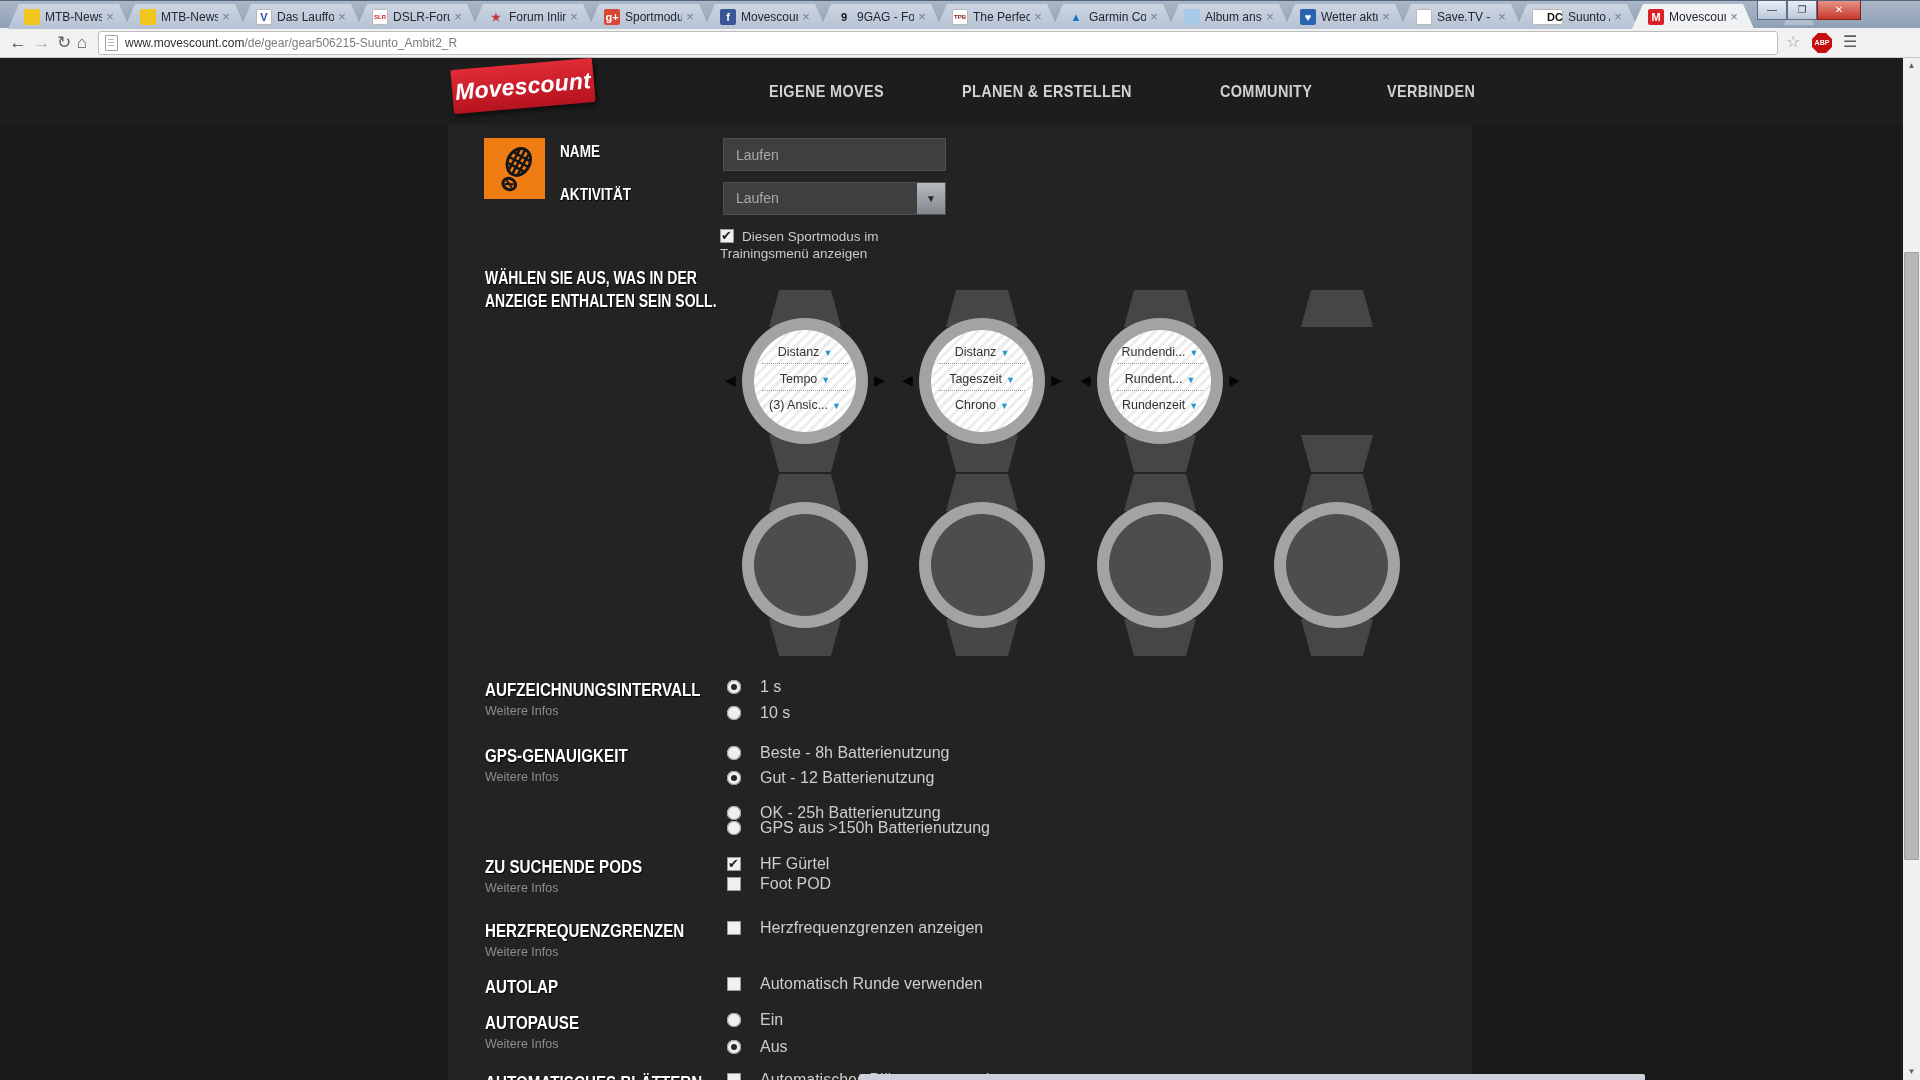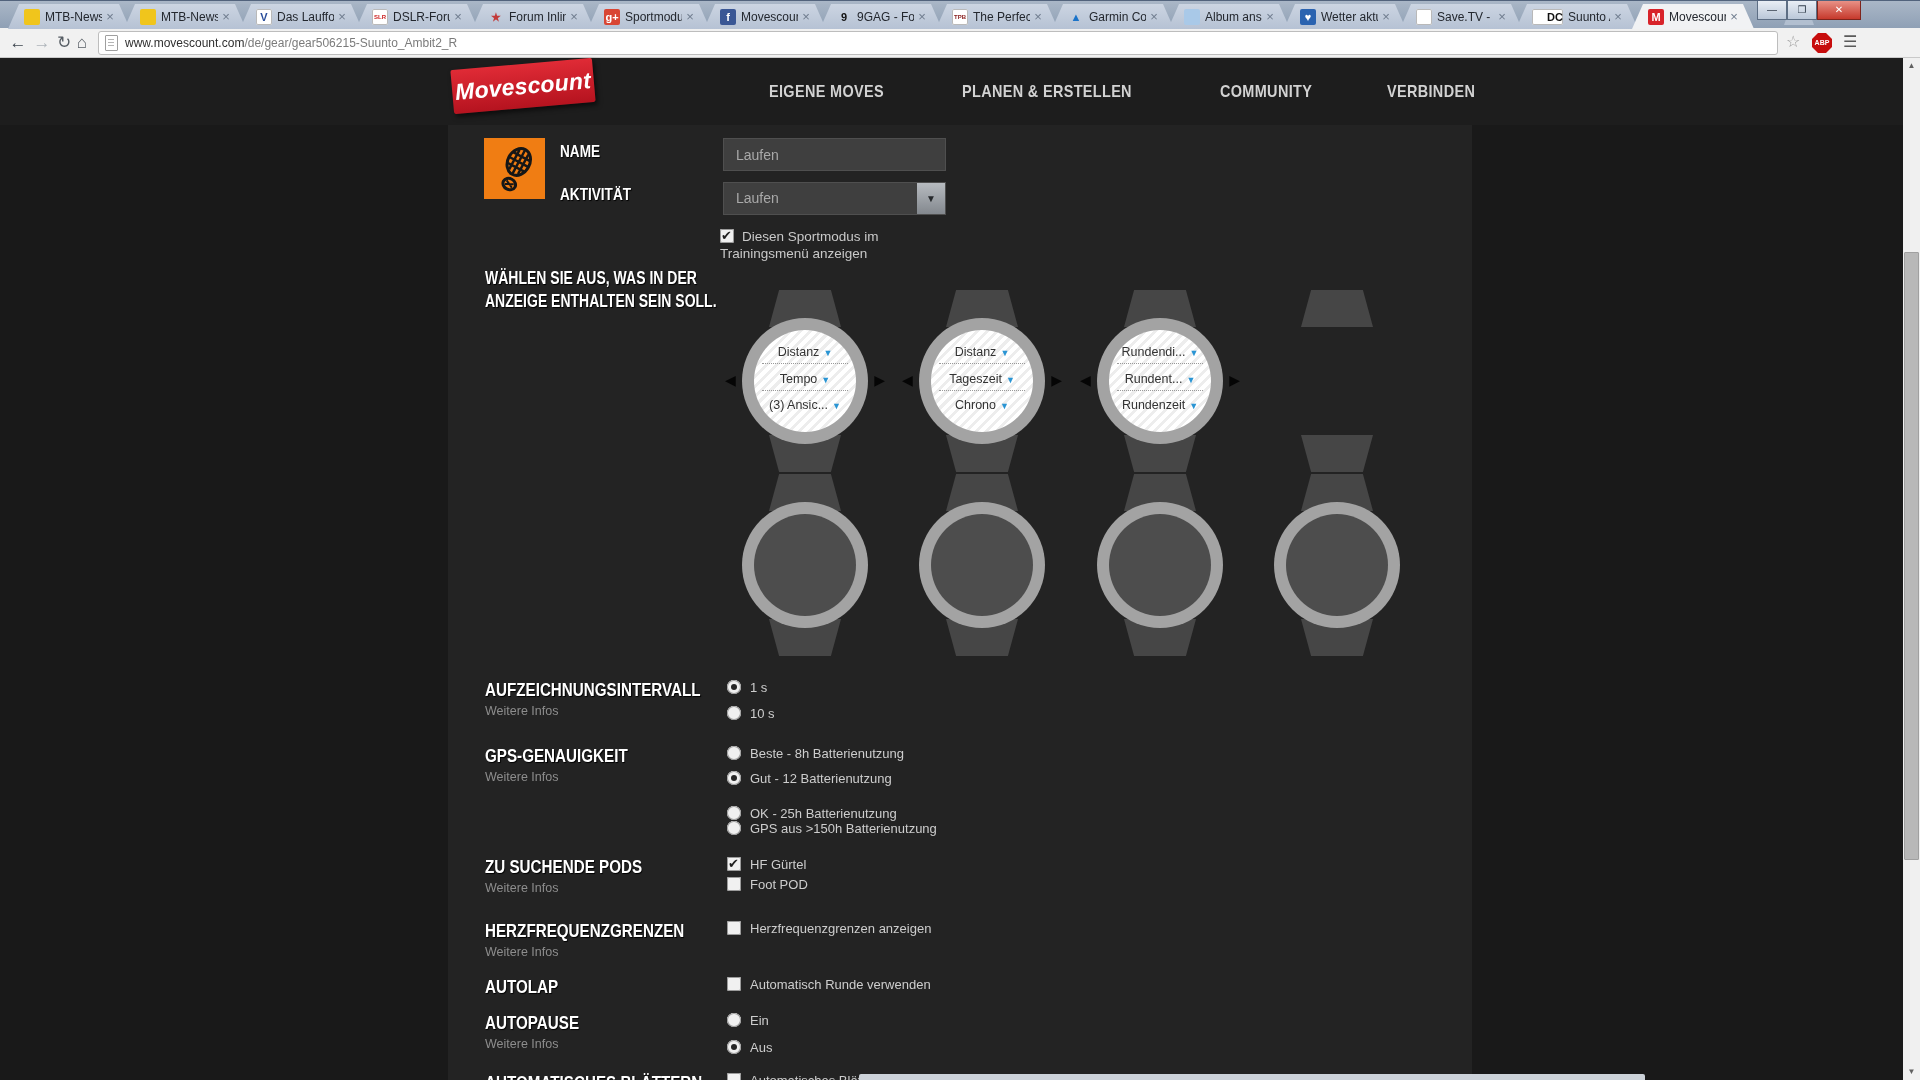--- a/index.html
+++ b/index.html
@@ -112,21 +112,21 @@
   .warrow.wl{left:0;}
   .warrow.wr{right:0;}
 
   
   #sections{position:absolute;left:485px;top:0;width:750px;}
   .section{position:absolute;left:0;width:750px;}
   .slabel{font-size:19px;}
   .sinfo{position:absolute;left:0;top:25px;font-size:12.5px;color:#8d8d8d;}
   .sopts{position:absolute;left:242px;top:-1px;}
   .opt{position:absolute;left:0;height:18px;display:flex;align-items:center;white-space:nowrap;}
-  .olabel{font-size:13px;color:#cdcdcd;margin-left:9px;}
+  .olabel{font-size:16px;color:#cdcdcd;margin-left:19px;}
 
   .bottombar{position:absolute;left:859px;top:1074px;width:786px;height:6px;background:#ccd2d9;border-radius:2px 2px 0 0;}
 </style>
 </head>
 <body>
 
 <div class="screen">
 
   <div class="tabstrip">
     <div id="tabs">

